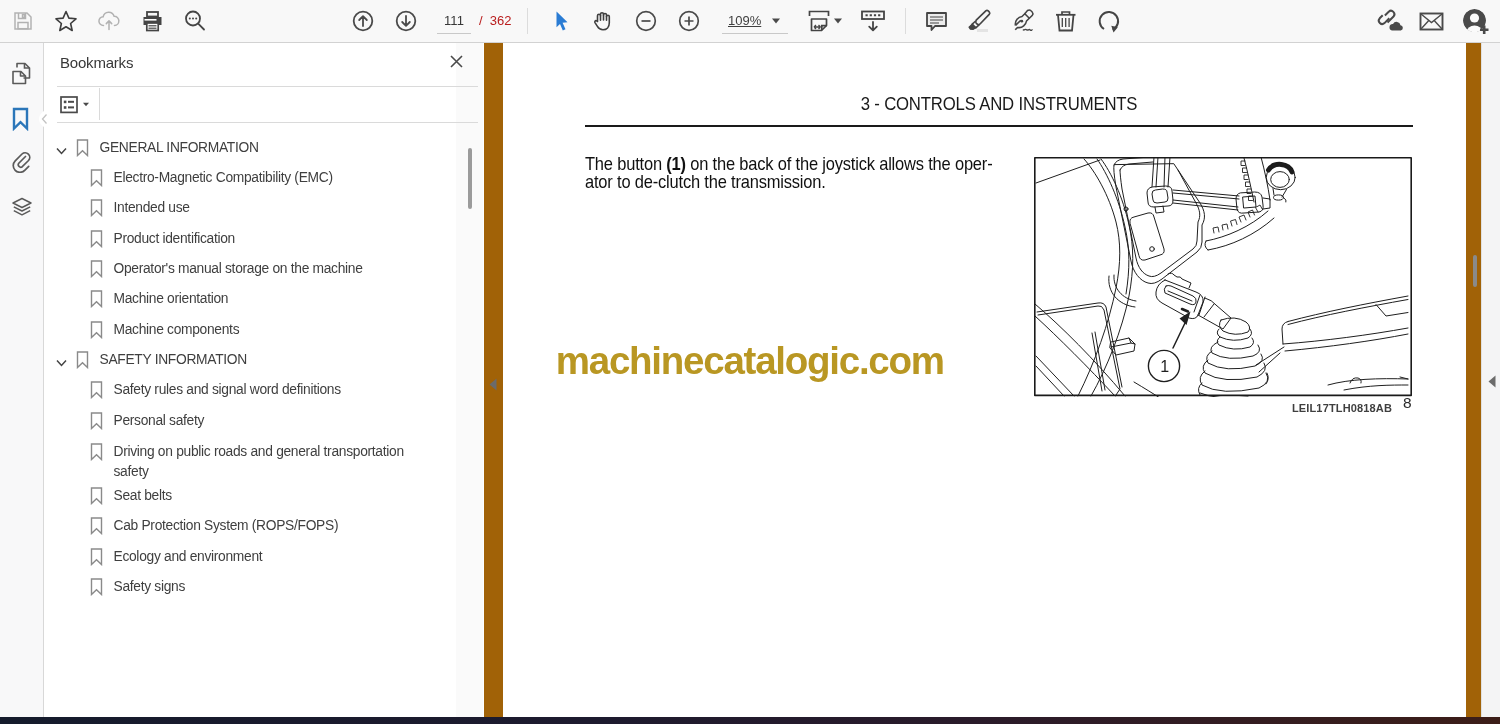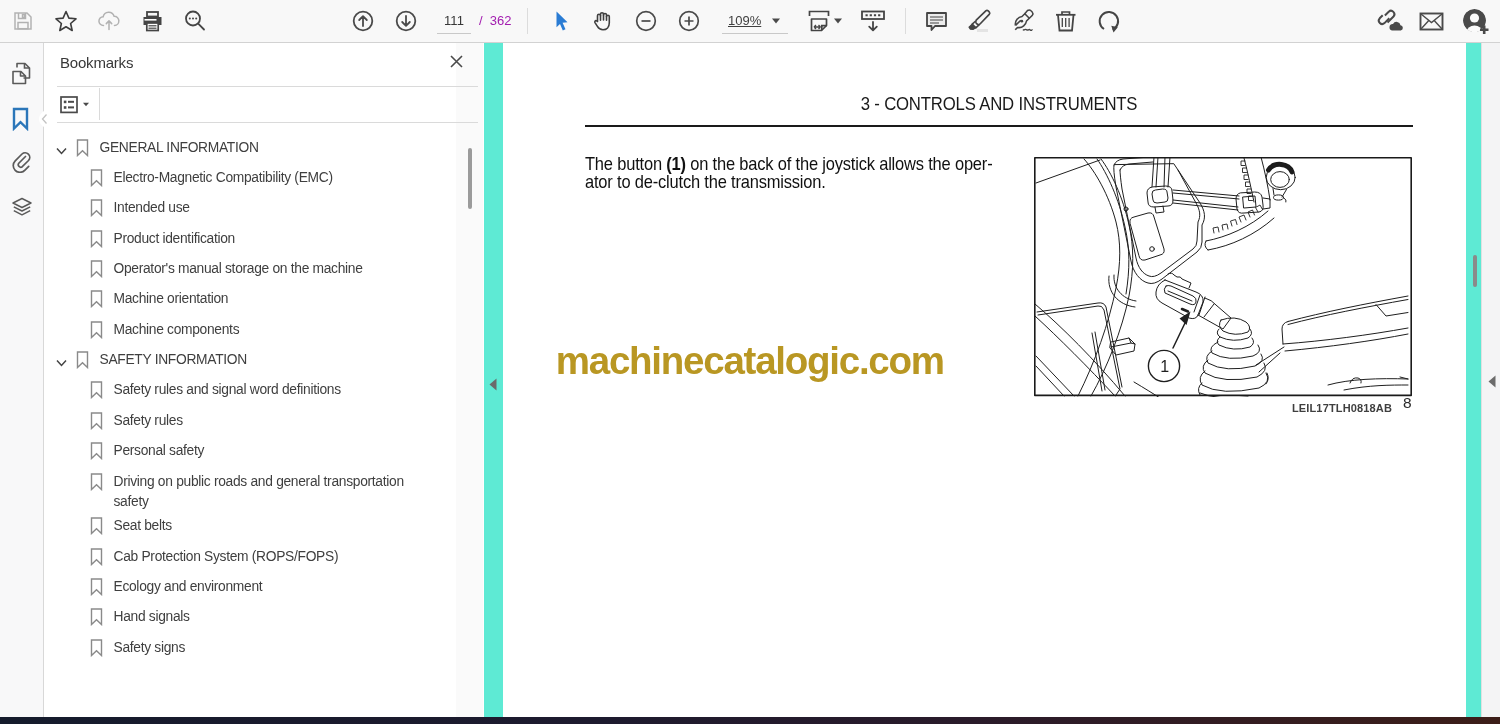--- a/index.html
+++ b/index.html
@@ -6,21 +6,21 @@
 html,body { width:1500px; height:724px; overflow:hidden; background:#fff;
   font-family:"Liberation Sans", sans-serif; }
 #app { position:relative; width:1500px; height:724px; }
 
 #toolbar { position:absolute; left:0; top:0; width:1500px; height:43px;
   background:#f8f8f8; border-bottom:1px solid #d2d2d2; }
 .tbi { position:absolute; top:0; height:42px; display:flex; align-items:center; justify-content:center; }
 .tdiv { position:absolute; top:8px; width:1px; height:26px; background:#dcdcdc; }
 #pagenum { position:absolute; left:437px; top:13px; width:34px; text-align:center;
   font-size:13px; color:#383838; border-bottom:1px solid #c9c9c9; height:21px; }
-#pagetotal { position:absolute; left:479px; top:13px; font-size:13px; color:#a21caf; }
+#pagetotal { position:absolute; left:479px; top:13px; font-size:13px; color:#b91c1c; }
 #zoomtxt { position:absolute; left:722px; top:13px; width:66px; border-bottom:1px solid #c9c9c9; height:21px;
   font-size:13px; color:#3f3f3f; text-align:left; padding-left:6px;text-decoration:underline;}
 
 #rail { position:absolute; left:0; top:43px; width:44px; height:674px;
   background:#f8f8f9; border-right:1px solid #d8d8d8; }
 .ri { position:absolute; left:11px; }
 
 #panel { position:absolute; left:44px; top:43px; width:439px; height:674px;
   background:#ffffff; border-right:1px solid #dedede; }
 #phead { position:absolute; left:16px; top:11px; font-size:15px; color:#383838; letter-spacing:-0.2px; }
@@ -34,21 +34,21 @@
 .top .txt { padding-left:55.5px; }
 .sub .txt { padding-left:69.5px; padding-right:30px; }
 .chev { position:absolute; left:12px; top:3px; }
 .bmk { position:absolute; top:0px; }
 .top .bmk { left:32px; }
 .sub .bmk { left:46px; }
 #pscroll { position:absolute; left:424px; top:105px; width:4px; height:61px;
   background:#9b9b9b; border-radius:2px; }
 
 #canvas { position:absolute; left:484px; top:43px; width:997px; height:674px;
-  background:#5eead4; }
+  background:#a16207; }
 #page { position:absolute; left:19px; top:0px; width:963px; height:674px; background:#ffffff; }
 #dtitle { position:absolute; left:82px; top:51px; width:828px; text-align:center;
   font-size:18px; color:#1a1a1a; transform:scaleX(0.93); letter-spacing:-0.2px; }
 #drule { position:absolute; left:82px; top:81.5px; width:828px; height:2.6px; background:#1a1a1a; }
 #dpara { position:absolute; left:82px; top:111.5px; font-size:18.2px; line-height:18.7px; color:#111;
   transform:scaleX(0.905); transform-origin:left top; letter-spacing:-0.2px; }
 #fig { position:absolute; left:531px; top:114px; }
 #fcap { position:absolute; left:531px; top:359px; width:358px; text-align:right;
   font-size:11px; font-weight:bold; color:#3f3f3f; letter-spacing:0.15px; }
 #fnum { position:absolute; left:900px; top:351px; font-size:15.5px; color:#2a2a2a; }
@@ -357,26 +357,20 @@
     <div class="trow sub">
           <span class="bmk"><svg width="13" height="18" viewBox="0 0 13 18" fill="none" stroke="#8a8a8a" stroke-width="1.4">
               <path d="M1.5 1 h10 v15.5 L6.5 11.7 L1.5 16.5 Z"></path>
             </svg></span>
           <span class="txt">Safety rules and signal word definitions</span>
         </div>
     <div class="trow sub">
           <span class="bmk"><svg width="13" height="18" viewBox="0 0 13 18" fill="none" stroke="#8a8a8a" stroke-width="1.4">
               <path d="M1.5 1 h10 v15.5 L6.5 11.7 L1.5 16.5 Z"></path>
             </svg></span>
-          <span class="txt">Safety rules</span>
-        </div>
-    <div class="trow sub">
-          <span class="bmk"><svg width="13" height="18" viewBox="0 0 13 18" fill="none" stroke="#8a8a8a" stroke-width="1.4">
-              <path d="M1.5 1 h10 v15.5 L6.5 11.7 L1.5 16.5 Z"></path>
-            </svg></span>
           <span class="txt">Personal safety</span>
         </div>
     <div class="trow sub" style="line-height:20px; margin-bottom:5px;">
           <span class="bmk" style="top:1px;"><svg width="13" height="18" viewBox="0 0 13 18" fill="none" stroke="#8a8a8a" stroke-width="1.4">
               <path d="M1.5 1 h10 v15.5 L6.5 11.7 L1.5 16.5 Z"></path>
             </svg></span>
           <span class="txt">Driving on public roads and general transportation safety</span>
         </div>
     <div class="trow sub">
           <span class="bmk"><svg width="13" height="18" viewBox="0 0 13 18" fill="none" stroke="#8a8a8a" stroke-width="1.4">
@@ -388,26 +382,20 @@
           <span class="bmk"><svg width="13" height="18" viewBox="0 0 13 18" fill="none" stroke="#8a8a8a" stroke-width="1.4">
               <path d="M1.5 1 h10 v15.5 L6.5 11.7 L1.5 16.5 Z"></path>
             </svg></span>
           <span class="txt">Cab Protection System (ROPS/FOPS)</span>
         </div>
     <div class="trow sub">
           <span class="bmk"><svg width="13" height="18" viewBox="0 0 13 18" fill="none" stroke="#8a8a8a" stroke-width="1.4">
               <path d="M1.5 1 h10 v15.5 L6.5 11.7 L1.5 16.5 Z"></path>
             </svg></span>
           <span class="txt">Ecology and environment</span>
-        </div>
-    <div class="trow sub">
-          <span class="bmk"><svg width="13" height="18" viewBox="0 0 13 18" fill="none" stroke="#8a8a8a" stroke-width="1.4">
-              <path d="M1.5 1 h10 v15.5 L6.5 11.7 L1.5 16.5 Z"></path>
-            </svg></span>
-          <span class="txt">Hand signals</span>
         </div>
     <div class="trow sub">
           <span class="bmk"><svg width="13" height="18" viewBox="0 0 13 18" fill="none" stroke="#8a8a8a" stroke-width="1.4">
               <path d="M1.5 1 h10 v15.5 L6.5 11.7 L1.5 16.5 Z"></path>
             </svg></span>
           <span class="txt">Safety signs</span>
         </div>
   </div>
   <div id="pscroll"></div>
 </div>

